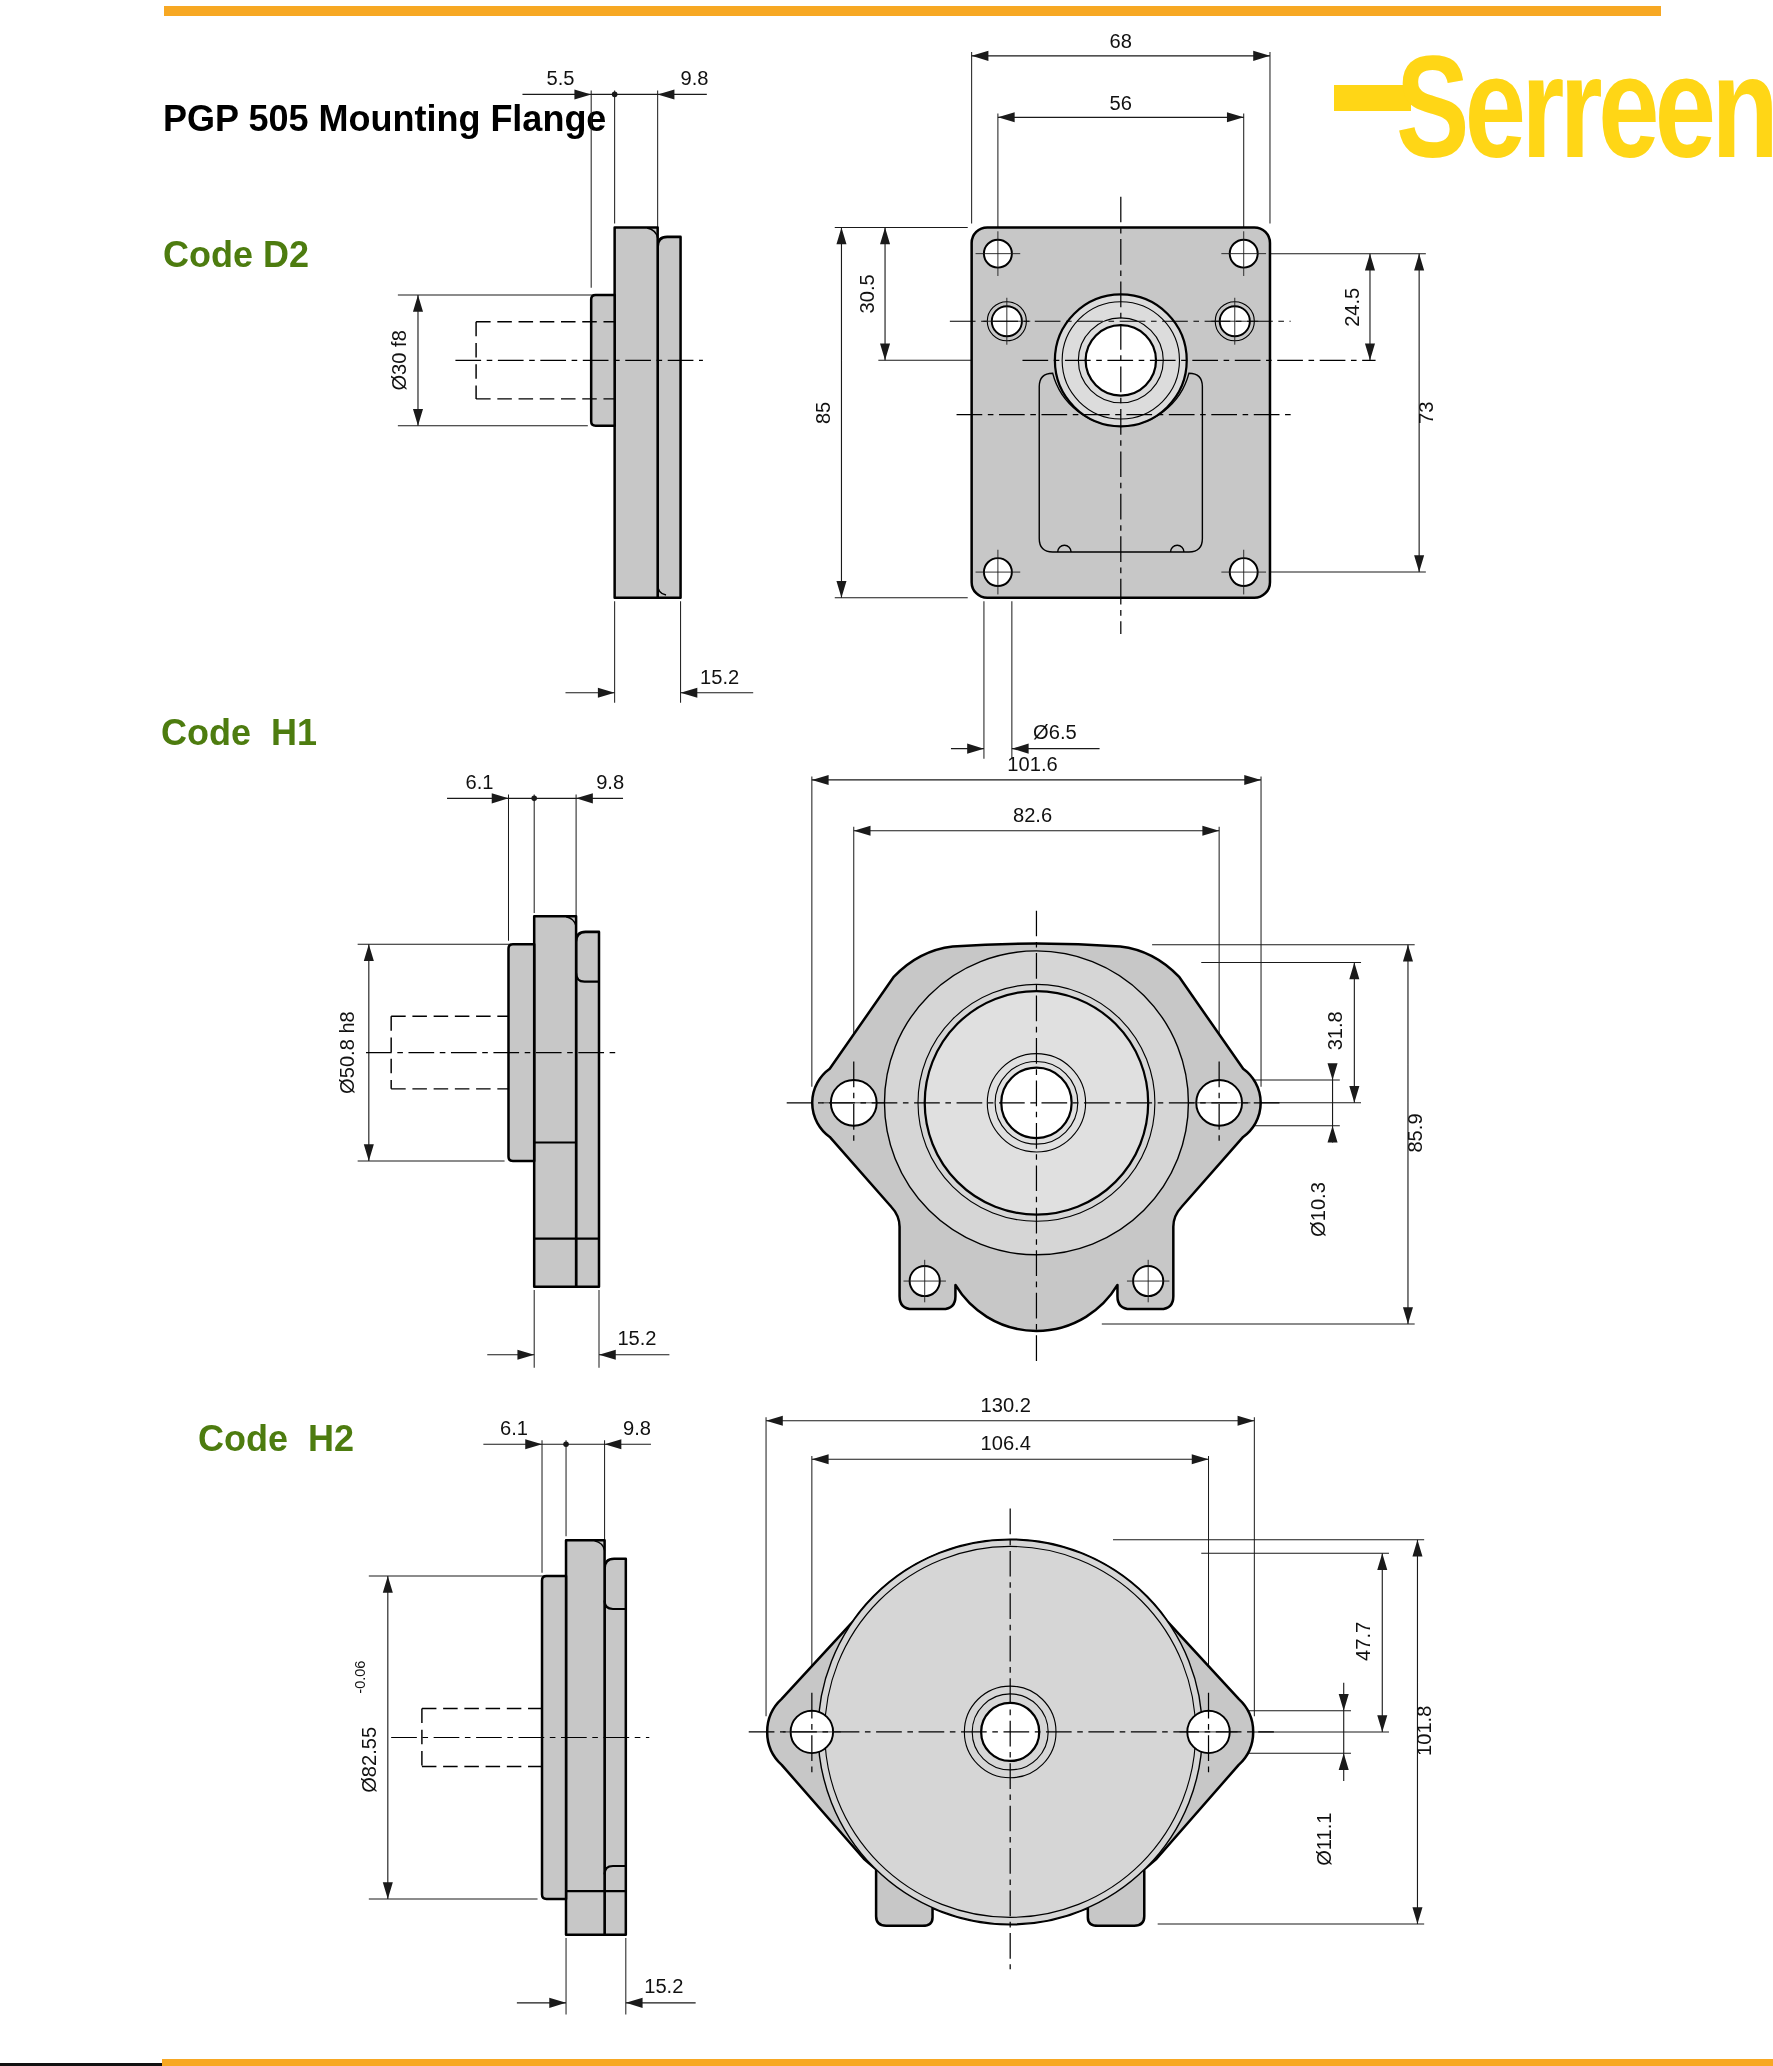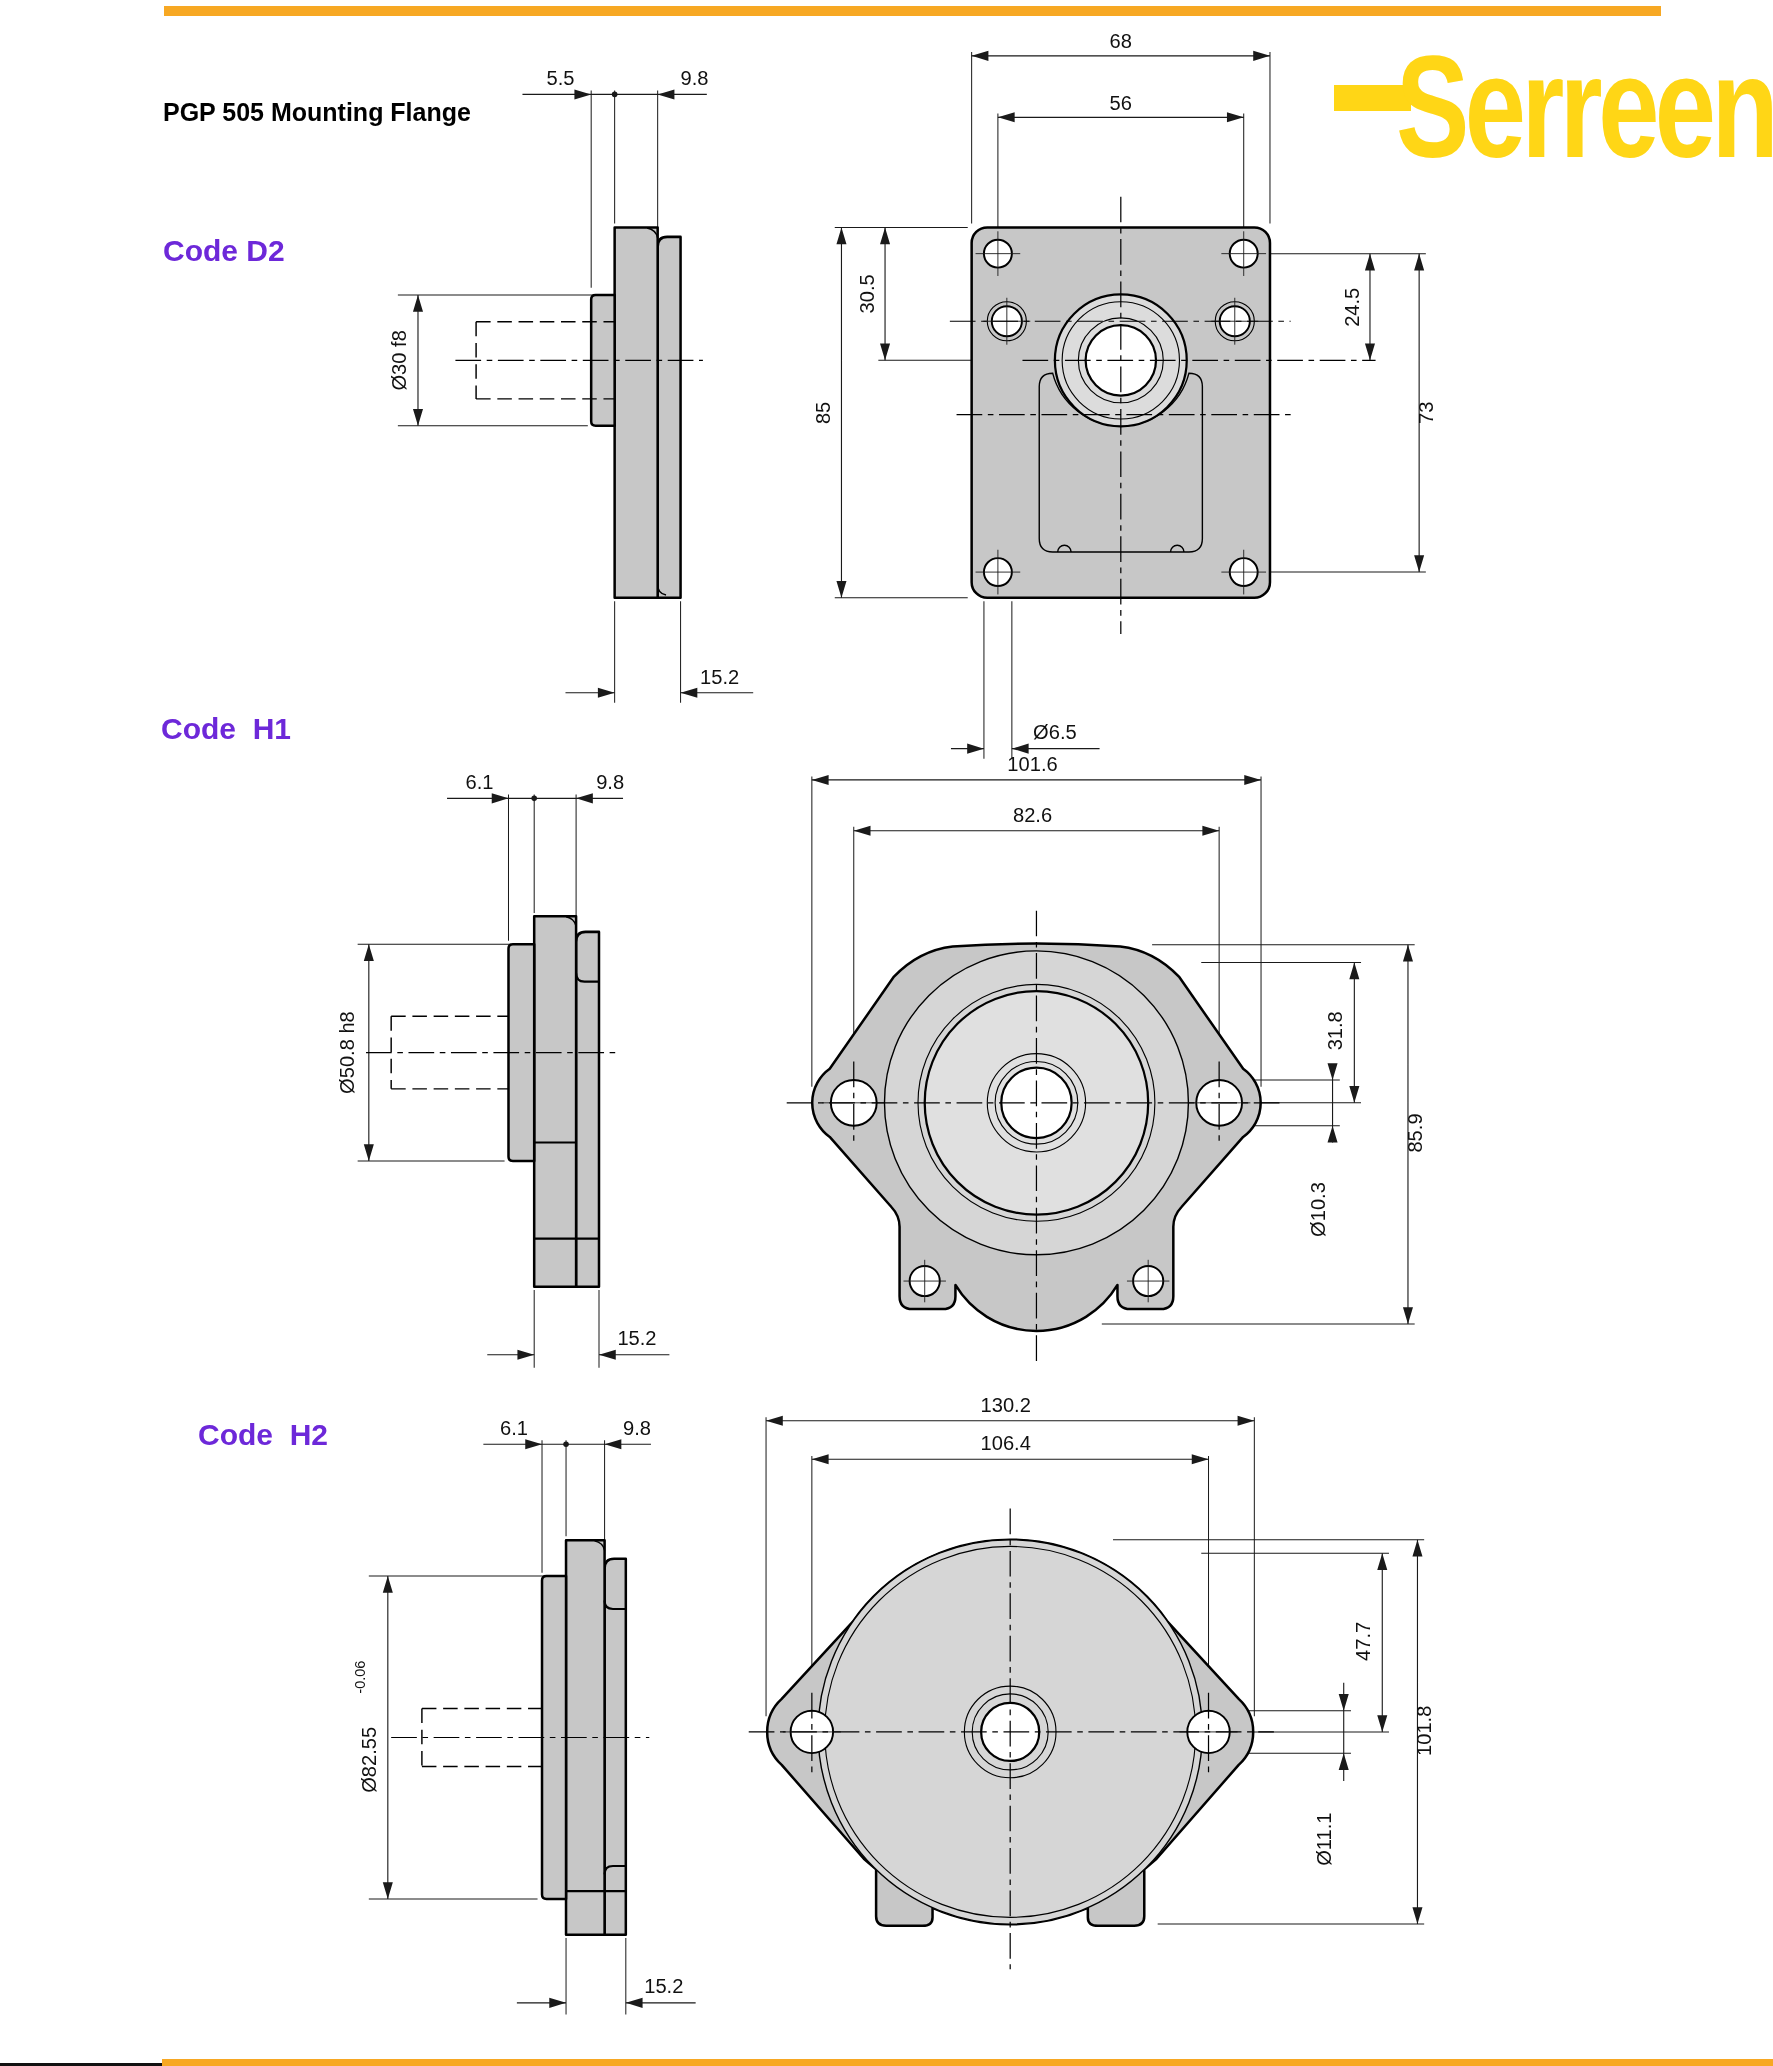--- a/index.html
+++ b/index.html
@@ -1,22 +1,22 @@
 <!DOCTYPE html>
 <html style="font-size:9px"><head>
 <meta charset="utf-8">
 <style>
   html,body{margin:0;padding:0;background:#ffffff;}
   body{width:1774px;height:2066px;position:relative;font-family:"Liberation Sans",sans-serif;overflow:hidden;}
   .bar{position:absolute;}
   #topbar{left:164px;top:5.6px;width:1497px;height:10.6px;background:#F7A823;}
   #botbar{left:162px;top:2059px;width:1612px;height:6.7px;background:#F7A823;}
   #botline{left:0;top:2063px;width:162px;height:2.8px;background:#111;}
-  .title{position:absolute;left:163px;top:98px;font-size:25px;font-weight:bold;color:#000;white-space:pre;text-align:center;}
-  .code{position:absolute;font-size:30px;font-weight:bold;color:#6d28d9;white-space:pre;}
+  .title{position:absolute;left:163px;top:98px;font-size:36px;font-weight:bold;color:#000;white-space:pre;text-align:center;}
+  .code{position:absolute;font-size:36px;font-weight:bold;color:#4d7c0f;white-space:pre;}
   #code-d2{left:163px;top:234px;}
   #code-h1{left:161px;top:712px;}
   #code-h2{left:160px;top:1418px;margin-left:38px;}
   #logo{position:absolute;left:1396px;top:22.3px;color:#FFD616;font-weight:900;font-size:110px;letter-spacing:-4.5px;transform:scaleY(1.32);transform-origin:left top;white-space:pre;}
   #logodash{position:absolute;left:1334px;top:85px;width:77px;height:26px;background:#FFD616;}
   svg{position:absolute;left:0;top:0;}
   .thin{stroke:#1a1a1a;stroke-width:1.8;fill:none;}
   .dimline{stroke:#1a1a1a;stroke-width:2;fill:none;}
   .outline{stroke:#000;stroke-width:4.5;fill:#c7c7c7;stroke-linejoin:round;}
   .iline{stroke:#000;stroke-width:4;fill:none;}

